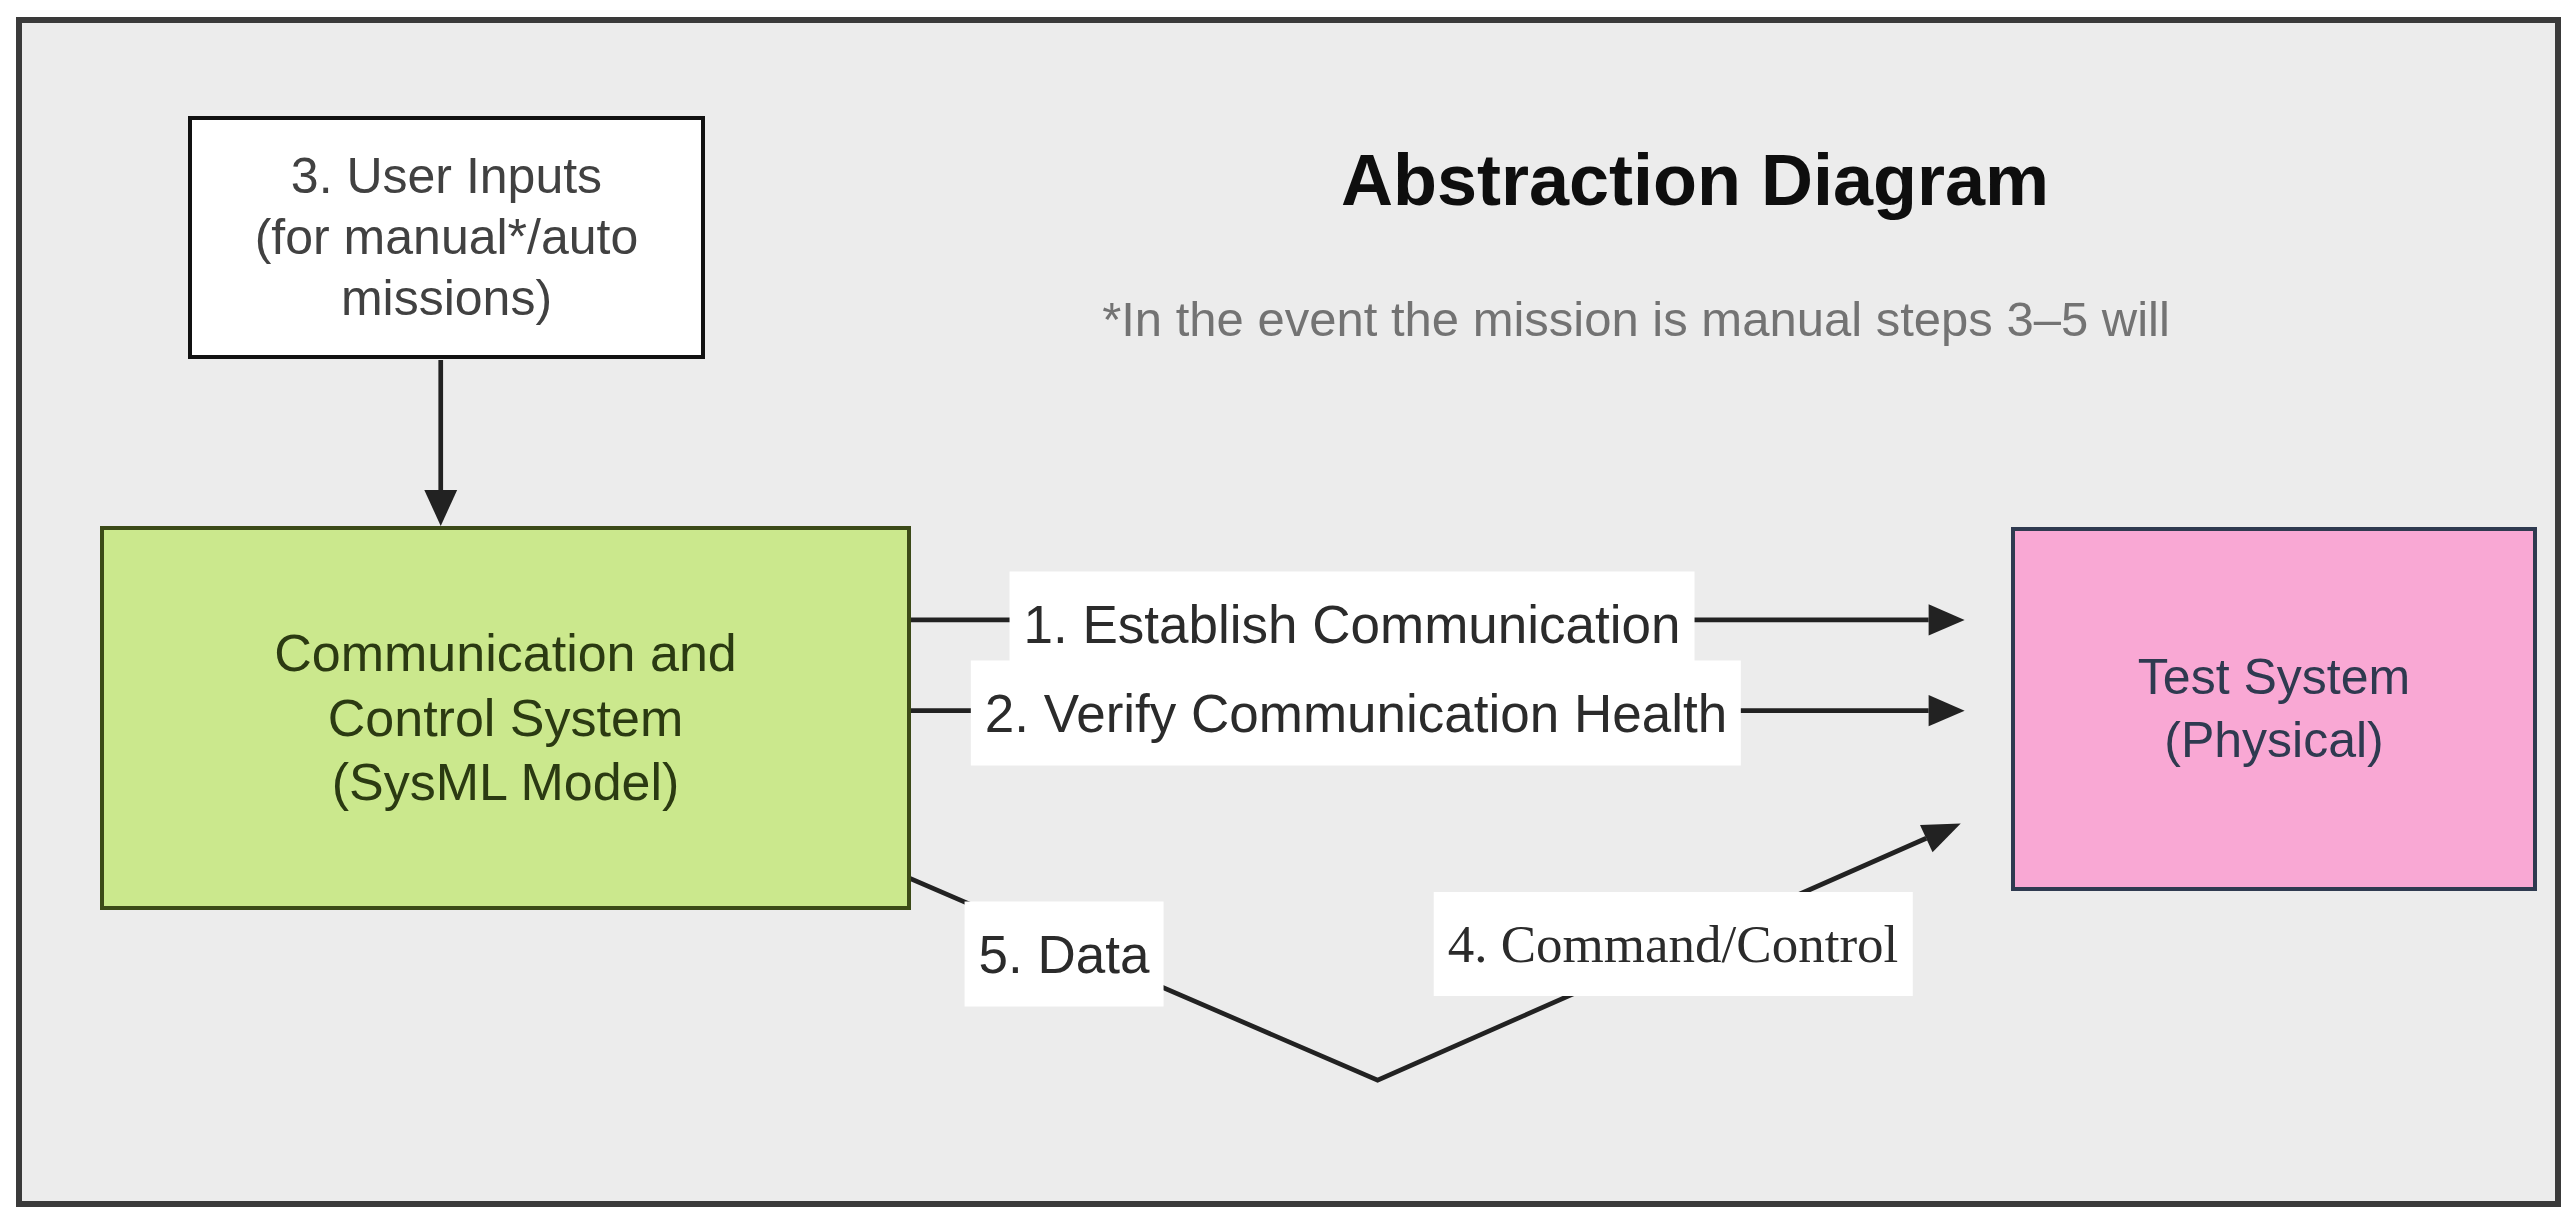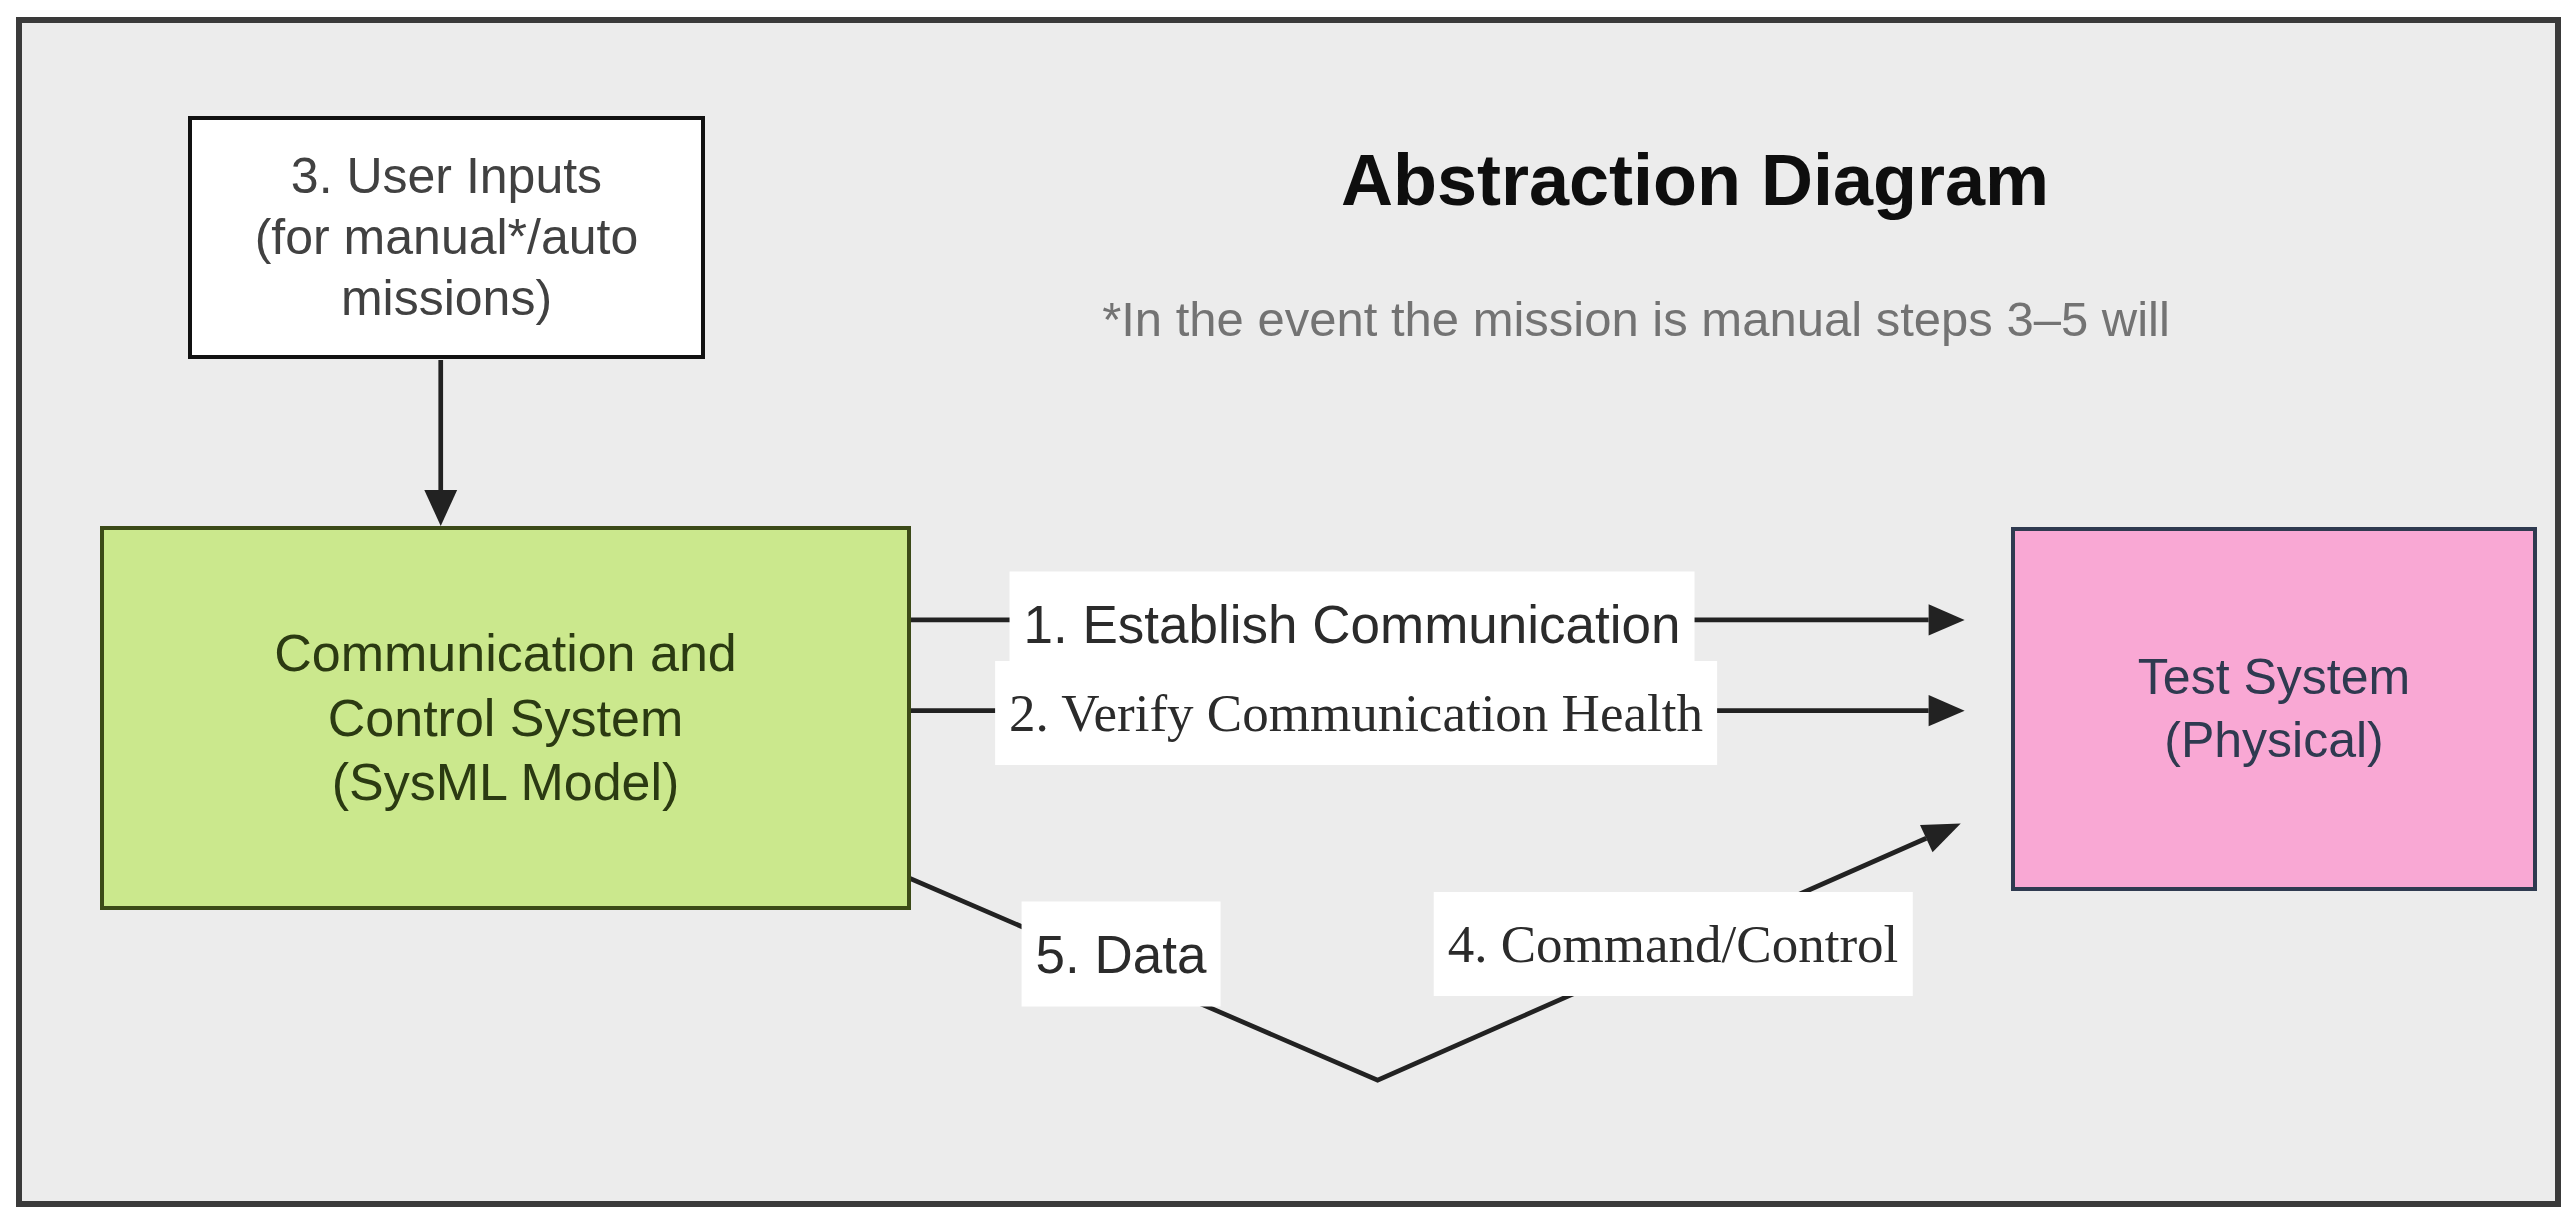--- a/index.html
+++ b/index.html
@@ -84,22 +84,22 @@
   .edge-label {
     position: absolute;
     transform: translate(-50%, -50%);
     background: #ffffff;
     color: #2b2b2b;
     font-size: 53px;
     padding: 22px 14px;
     white-space: nowrap;
   }
   .edge-label-1 { left: 1352px; top: 624px; }
-  .edge-label-2 { left: 1356px; top: 713px; font-family: Liberation Serif, serif; }
-  .edge-label-5 { left: 1121px; top: 954px; }
+  .edge-label-2 { left: 1356px; top: 713px; }
+  .edge-label-5 { left: 1064px; top: 954px; }
   .edge-label-4 { left: 1673px; top: 944px; font-family: Liberation Serif, serif; }
 </style>
 </head>
 <body>
 
 <div class="canvas">
 
   <div class="frame"></div>
 
   <svg class="wires" viewBox="0 0 3291 1560">

